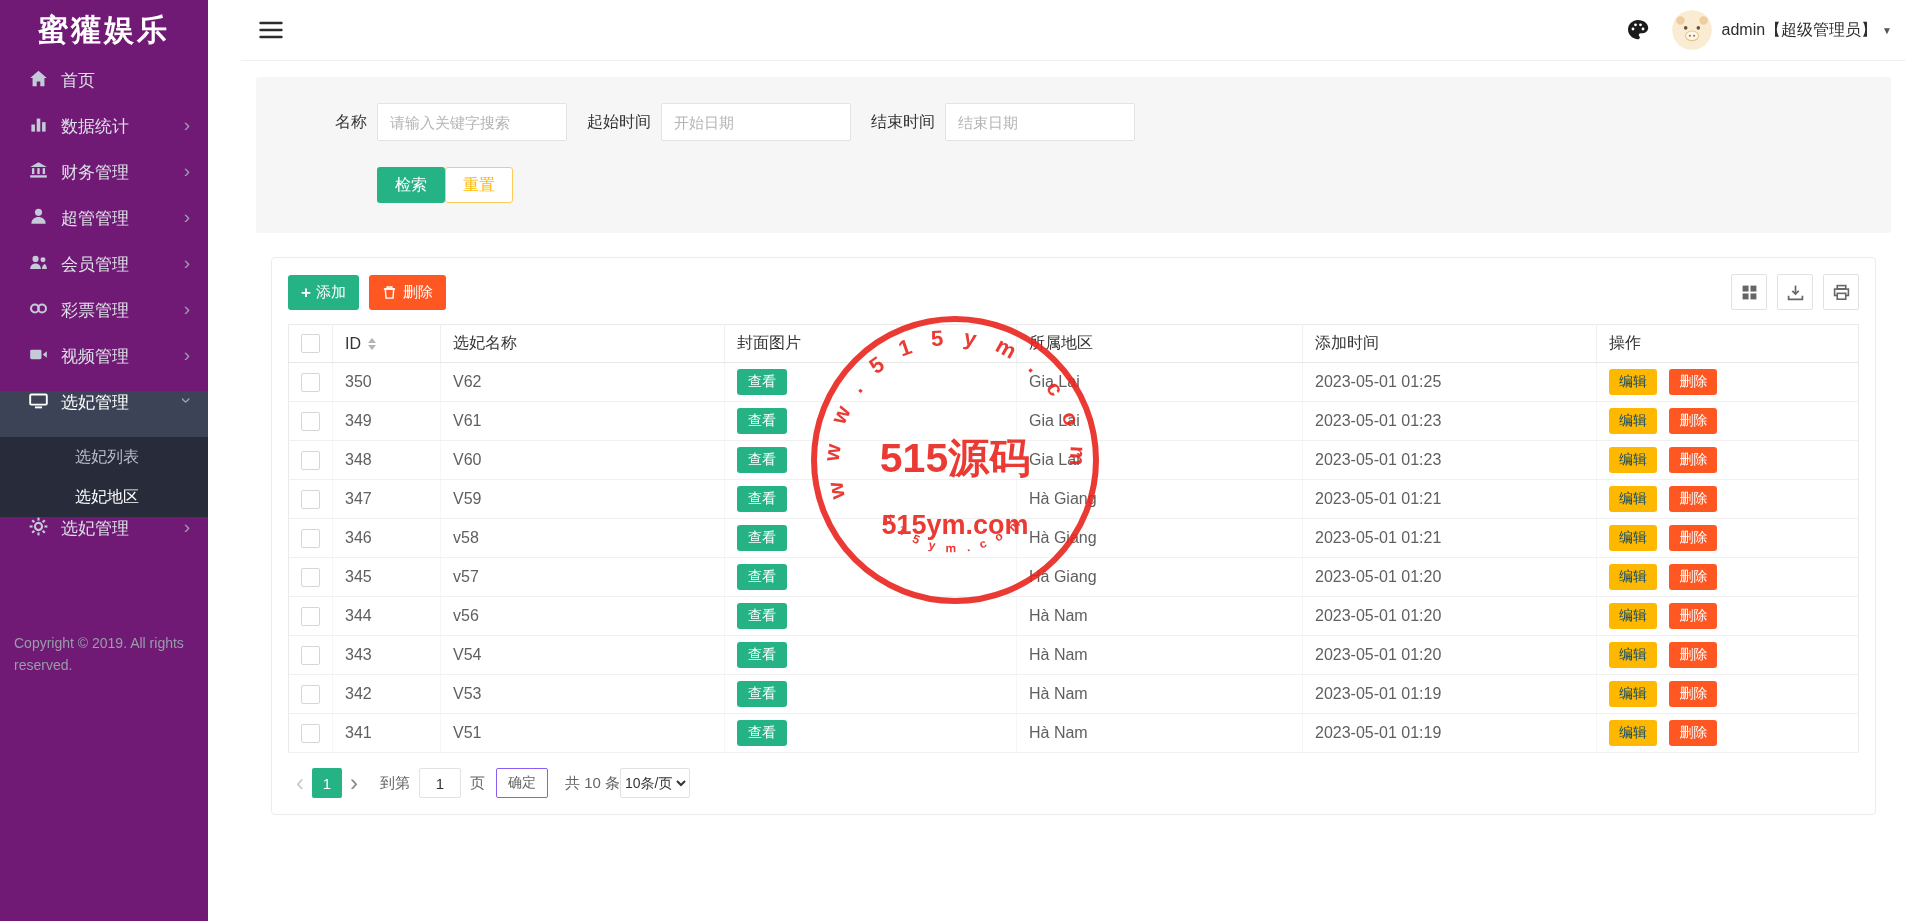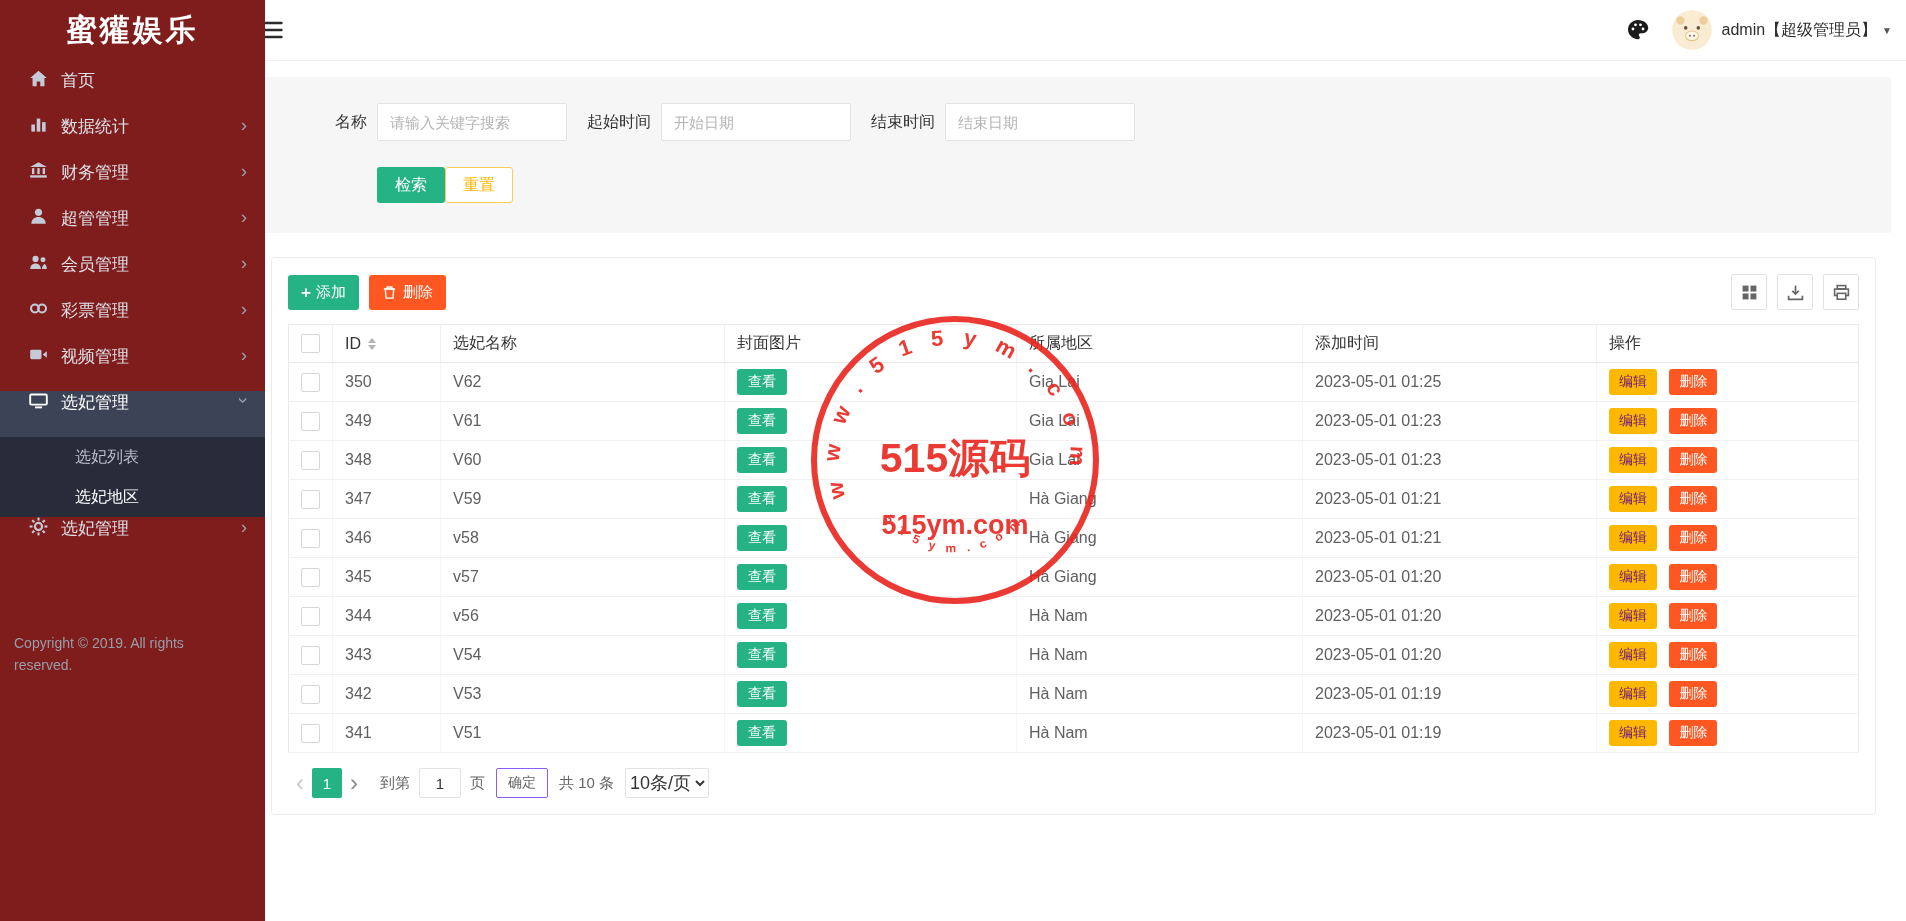--- a/index.html
+++ b/index.html
@@ -1,21 +1,21 @@
 <!DOCTYPE html>
 <html><head>
 <meta charset="utf-8">
 <style>
   *{box-sizing:border-box;margin:0;padding:0}
   html,body{background:#fff}
   body{width:1906px;height:921px;position:relative;overflow:hidden;
        font-family:"Liberation Sans","DejaVu Sans",sans-serif;color:#333;font-size:16px}
 
   
-  .sidebar{position:absolute;left:0;top:0;bottom:0;width:265px;background:#7f1d1d;z-index:10}
+  .sidebar{position:absolute;left:0;top:0;bottom:0;width:208px;background:#701a75;z-index:10}
   .logo{height:61px;display:flex;align-items:center;justify-content:center;
         color:#fff;font-size:30px;font-weight:bold;letter-spacing:3px}
   .menu{padding-top:8px}
   .menu-item{height:46px;display:flex;align-items:flex-start;padding:0 18px 0 29px;
              cursor:pointer;font-size:17px;color:#dde0e7;position:relative}
   .menu-item .mi-icon{width:19px;height:19px;margin-right:13px;display:inline-flex;color:#c4cad7;flex:none}
   .menu-item .mi-icon svg{width:100%;height:100%}
   .menu-item .chev{margin-left:auto;color:#9aa0ae;font-size:19px;line-height:1}
   .menu-item.active{background:#3c4356;color:#fff}
   .menu-item.active .mi-icon{color:#fff}
@@ -80,36 +80,36 @@
   th:first-child,td:first-child{text-align:center;padding:0}
   th:last-child,td:last-child{border-right:none}
   .checkbox{display:inline-block;width:19px;height:19px;background:#fff;border:1px solid #d6d6d6;
             border-radius:2px;vertical-align:middle;cursor:pointer}
   .th-id{display:inline-flex;align-items:center}
   .sort{display:inline-flex;flex-direction:column;margin-left:7px;cursor:pointer}
   .sort i{display:block;width:0;height:0;border-left:4px solid transparent;border-right:4px solid transparent}
   .sort .up{border-bottom:5px solid #b3b3b3;margin-bottom:2px}
   .sort .down{border-top:5px solid #b3b3b3}
   .btn-view{background:#25b386;color:#fff;font-size:14px;padding:4px 11px;border-radius:3px;border:none;cursor:pointer;font-family:inherit}
-  .btn-edit{background:#ffb800;color:#701a75;font-size:14px;padding:4px 10px;border-radius:3px;border:none;cursor:pointer;margin-right:8px;font-family:inherit}
+  .btn-edit{background:#ffb800;color:#0c4a6e;font-size:14px;padding:4px 10px;border-radius:3px;border:none;cursor:pointer;margin-right:8px;font-family:inherit}
   .btn-delete{background:#ff5722;color:#fff;font-size:14px;padding:4px 10px;border-radius:3px;border:none;cursor:pointer;font-family:inherit}
 
   .pagination{display:flex;align-items:center;margin-top:15px;font-size:15px;color:#666}
   .pg-prev{color:#c9c9c9;font-size:24px;padding:0 8px;cursor:pointer;line-height:1}
   .pg-next{color:#8a8a8a;font-size:24px;padding:0 8px;cursor:pointer;line-height:1}
   .pg-current{min-width:30px;height:30px;background:#25b386;color:#fff;border-radius:2px;
               display:inline-flex;align-items:center;justify-content:center;font-size:15px;cursor:pointer}
   .pg-goto{margin-left:14px}
   .pg-input{width:42px;height:30px;border:1px solid #e2e2e2;border-radius:2px;text-align:center;
             margin:0 9px;font-size:15px;color:#333;font-family:inherit}
   .pg-confirm{height:30px;padding:0 11px;border:1px solid #8b5cf6;background:#fff;color:#666;
               border-radius:2px;font-size:14px;margin-left:11px;cursor:pointer;font-family:inherit}
-  .pg-total{margin-left:11px}
+  .pg-total{margin-left:17px}
   .pg-select{height:30px;border:1px solid #e2e2e2;border-radius:2px;background:#fff;color:#333;
-             font-size:18px;margin-left:11px;font-family:inherit}
+             font-size:14px;font-family:inherit}
 
   
   .stamp{position:absolute;left:805px;top:310px;width:300px;height:300px;
          opacity:.9;z-index:40;pointer-events:none}
 </style>
 </head>
 <body>
 
 <aside class="sidebar">
   <div class="logo">蜜獾娱乐</div>

